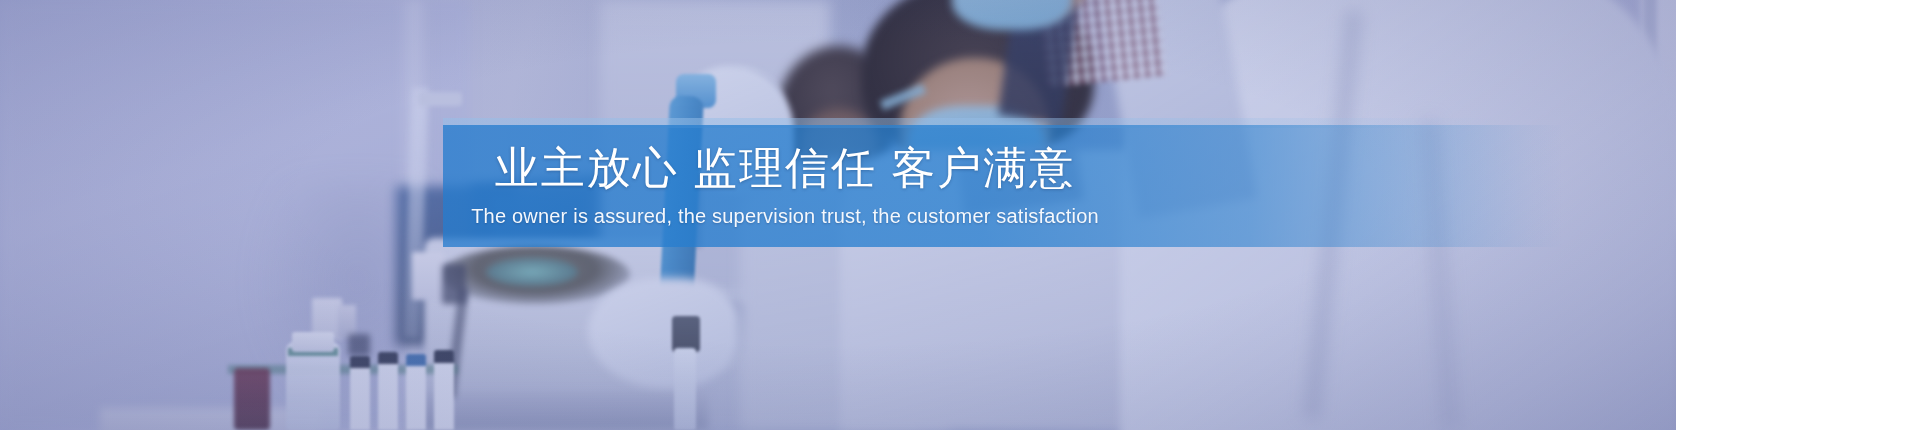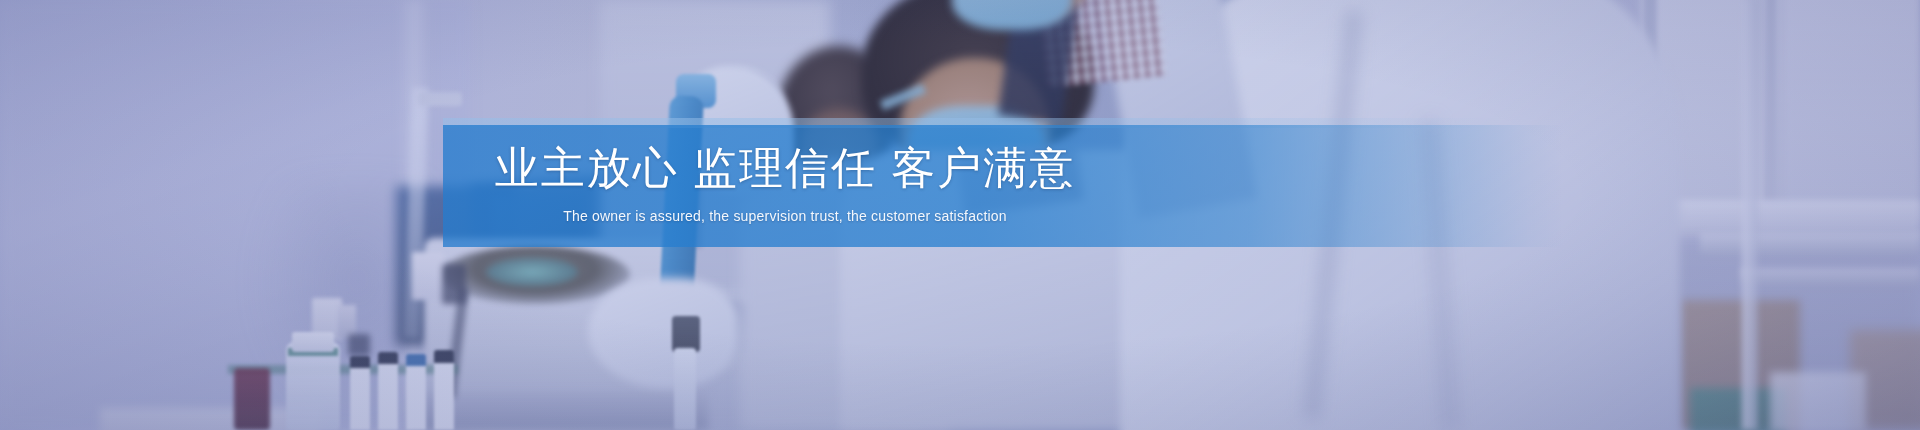--- a/index.html
+++ b/index.html
@@ -6,21 +6,21 @@
     margin: 0;
     padding: 0;
     background: #ffffff;
   }
   body {
     font-family: "Liberation Sans", "DejaVu Sans", sans-serif;
   }
 
   .banner-stage {
     position: relative;
-    width: 1920px;
+    width: 1676px;
     height: 430px;
     overflow: hidden;
     background: #6d28d9;
   }
 
   
   .photo {
     position: absolute;
     inset: 0;
     overflow: hidden;
@@ -689,21 +689,21 @@
     font-size: 44px;
     line-height: 56px;
     font-weight: 400;
     letter-spacing: 2px;
     color: #ffffff;
     text-shadow: 0 1px 3px rgba(20,48,92,0.35);
     white-space: nowrap;
   }
   .subhead {
     margin-top: 8px;
-    font-size: 14px;
+    font-size: 20px;
     line-height: 24px;
     font-weight: 400;
     letter-spacing: 0.2px;
     color: #f4f8fd;
     text-shadow: 0 1px 2px rgba(20,48,92,0.30);
     white-space: nowrap;
     text-align: center;
   }
 </style>
 </head>

